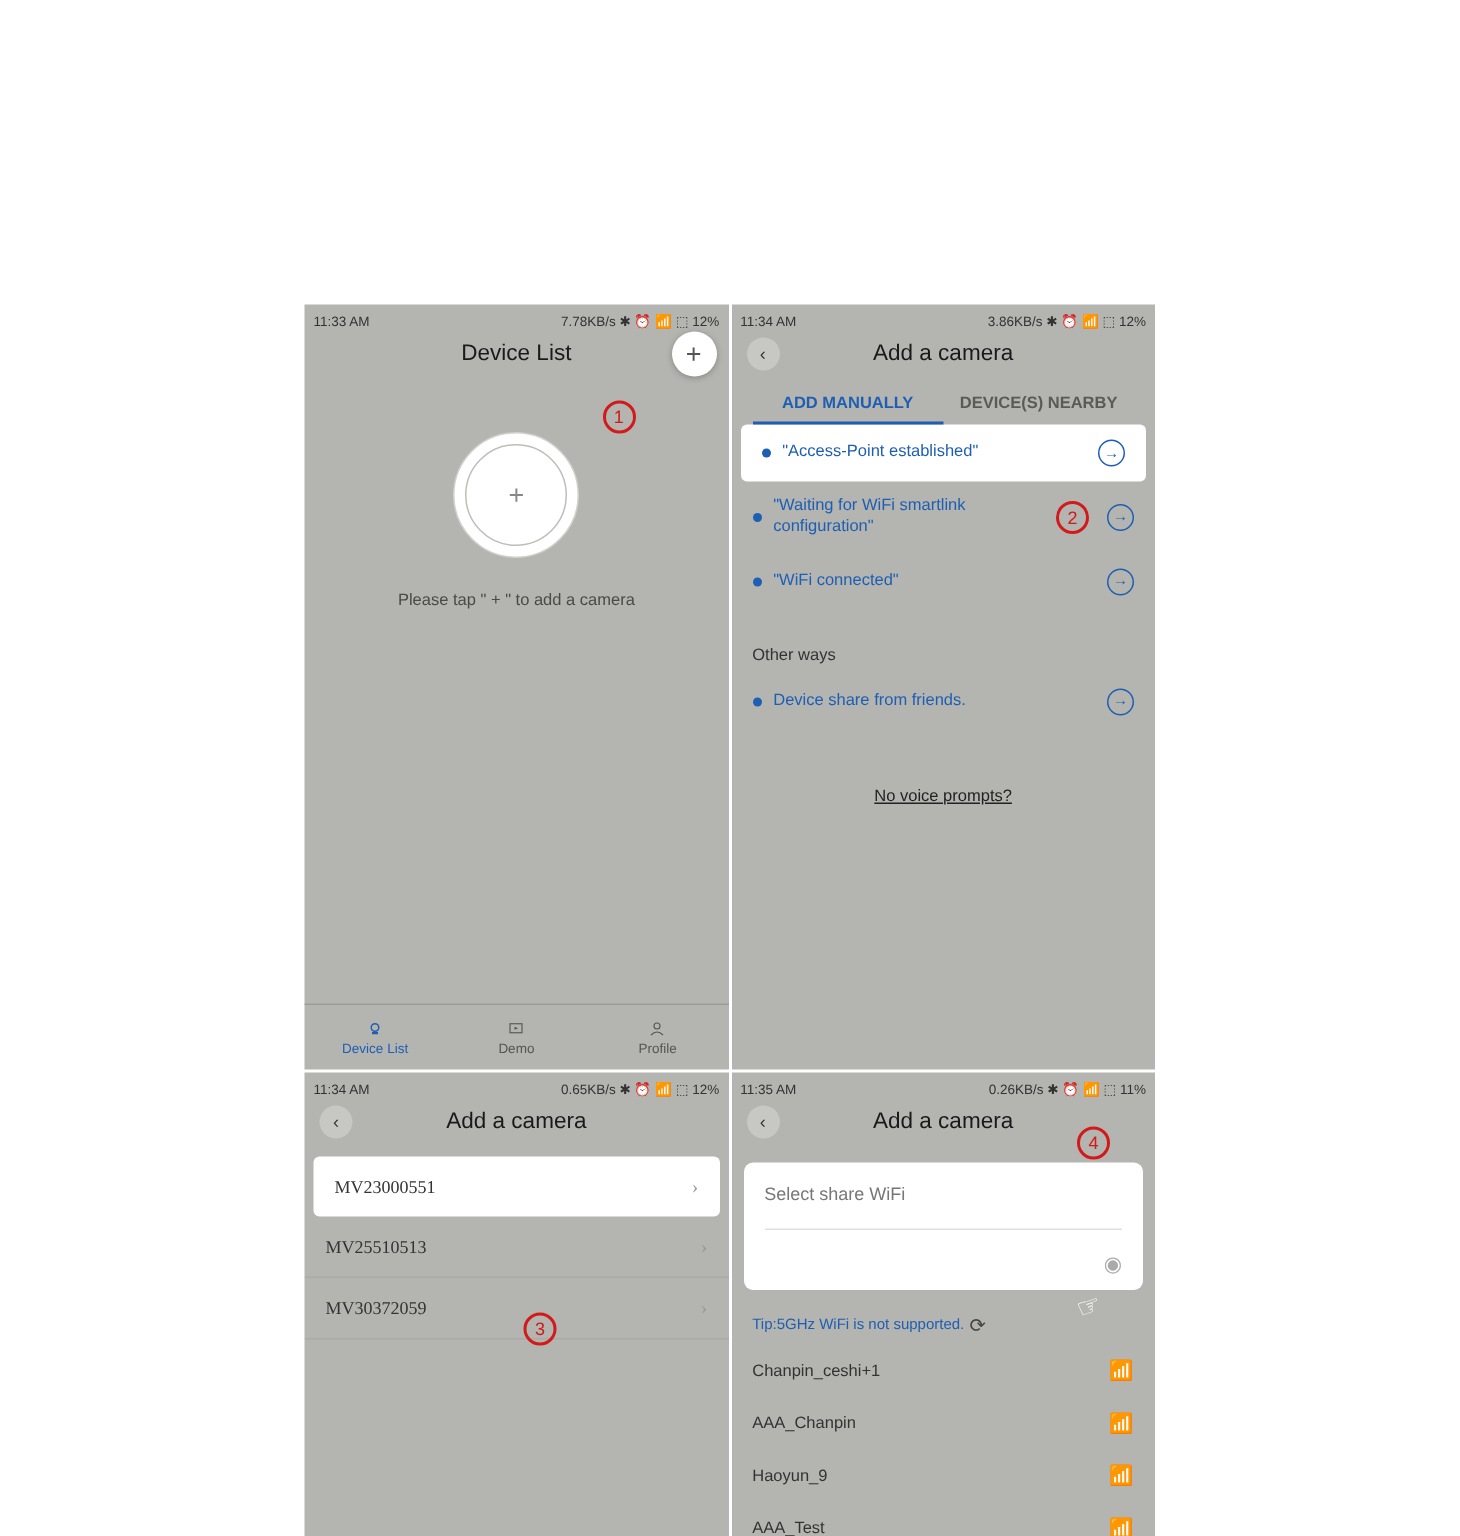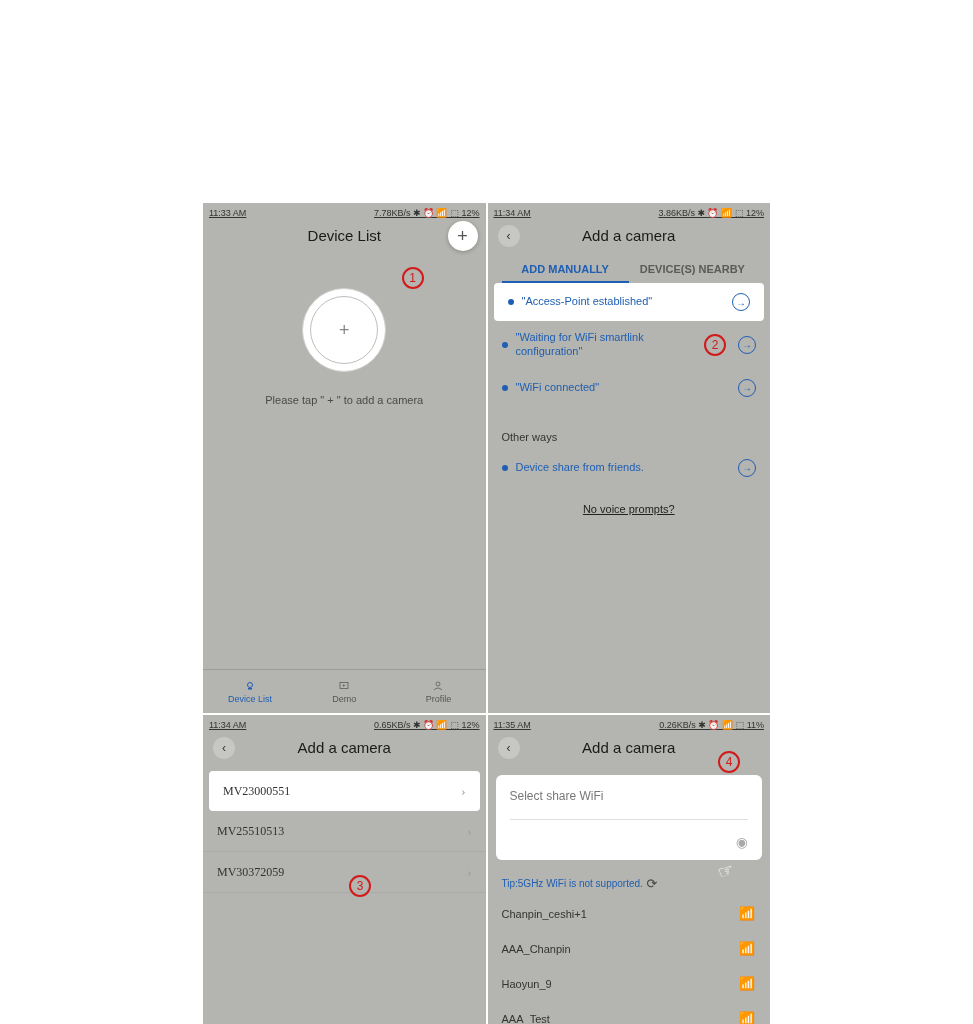--- a/index.html
+++ b/index.html
@@ -18,26 +18,25 @@
   }
   .phone {
     position: relative;
     background: #b4b4b0;
     height: 510px;
     overflow: hidden;
   }
   .statusbar {
     display:flex;
     justify-content:space-between;
-    align-items:center;
+    align-items:flex-end;
     font-size:9px;
     color:#333;
     padding:3px 6px 0 6px;
     height:16px;
-    text-decoration:underline;
   }
   .statusbar .right { display:flex; gap:2px; align-items:center;}
   .header {
     position:relative;
     text-align:center;
     padding:8px 0;
   }
   .header-title {
     font-size:15px;
     color:#1a1a1a;
@@ -129,21 +128,21 @@
   .arrow-circle {
     width:18px;height:18px;border-radius:50%;
     border:1.5px solid #1e5fb3;
     display:flex;align-items:center;justify-content:center;
     color:#1e5fb3;font-size:10px;flex:none;
   }
   .divider { height:10px; }
   .other-hdr { font-size:11px;color:#333;padding:14px 24px 6px 14px;}
   .novoice {
     text-align:center;font-size:11px;color:#222;text-decoration:underline;
-    margin-top:16px;
+    margin-top:38px;
   }
   
   .dev-row {
     display:flex;align-items:center;justify-content:space-between;
     padding:12px 14px;font-size:12px;color:#333;
     border-bottom:1px solid rgba(0,0,0,0.05);
     font-family:Liberation Serif, serif;
   }
   .dev-row.hl { background:#fff;border-radius:4px;margin:6px 6px 0 6px;border-bottom:none;}
   .chev { color:#9a9a96;font-size:13px;}

